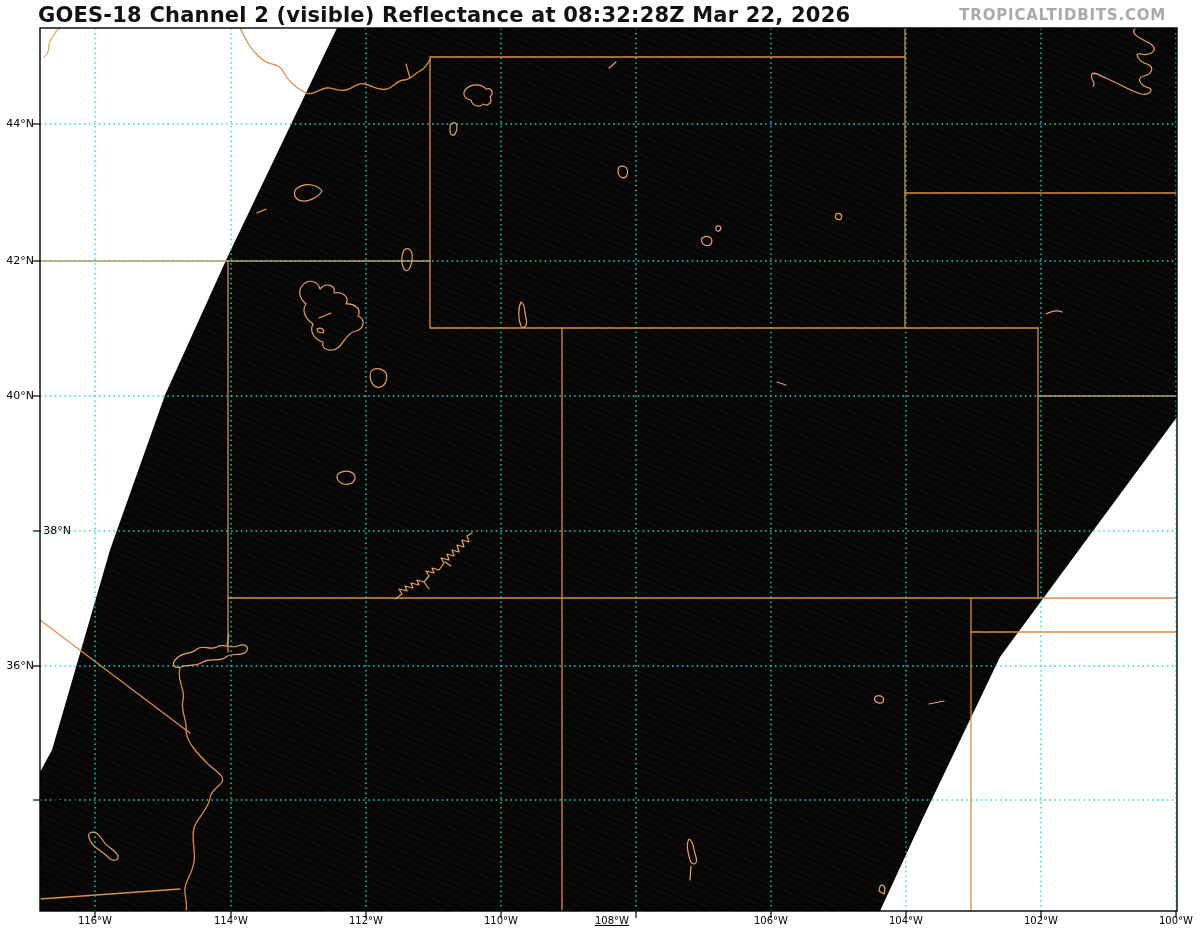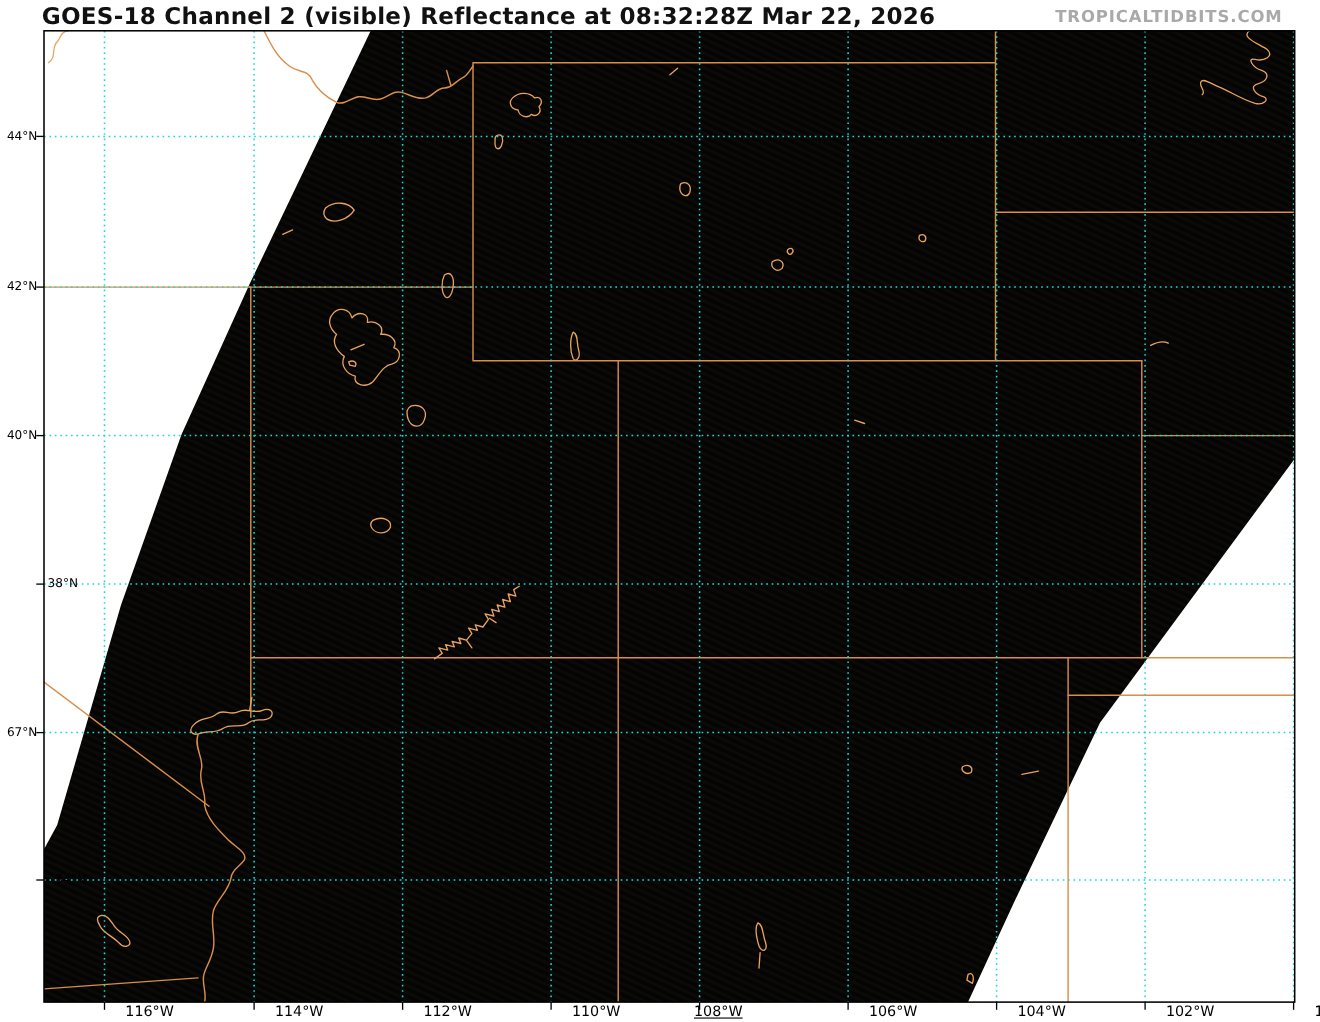--- a/index.html
+++ b/index.html
@@ -5,22 +5,22 @@
   html,body{margin:0;padding:0;background:#fff;}
   #canvas{position:relative;width:1200px;height:929px;background:#fff;overflow:hidden;
           font-family:"DejaVu Sans","Liberation Sans",sans-serif;}
   #plot-title{position:absolute;left:38px;top:3px;font-size:21px;font-weight:bold;color:#111;
               letter-spacing:.2px;white-space:nowrap;}
   #watermark{position:absolute;right:34px;top:6px;font-size:15px;font-weight:bold;color:#a9a9a9;
              letter-spacing:.8px;white-space:nowrap;}
   #map-svg{position:absolute;left:0;top:0;}
   .lat-label{position:absolute;left:0;width:34px;text-align:right;font-size:11px;color:#000;
              height:14px;line-height:14px;}
-  .lon-label{position:absolute;transform:translateX(-50%);font-size:13px;color:#000;
-             height:14px;line-height:14px;white-space:nowrap;margin-left:41px;}
+  .lon-label{position:absolute;transform:translateX(-50%);font-size:10px;color:#000;
+             height:14px;line-height:14px;white-space:nowrap;}
   .borders path, .borders line{stroke:var(--border-orange,#d98e49);stroke-width:1.3;fill:none;
              stroke-linecap:round;stroke-linejoin:round;}
   .water path{stroke:var(--water-orange,#e8a35f);stroke-width:1.2;fill:none;
              stroke-linecap:round;stroke-linejoin:round;}
   .grid line{stroke:var(--grid-cyan,#1cd8d8);stroke-width:1.4;stroke-dasharray:1.5 3.4;}
   .ticks line{stroke:#000;stroke-width:1.2;}
 </style>
 </head>
 <body>
 
@@ -128,21 +128,21 @@
         <line x1="1041" y1="911" x2="1041" y2="918"></line>
         <line x1="1176" y1="911" x2="1176" y2="918"></line>
       </g>
   </svg>
 
   <div id="lat-labels">
       <div class="lat-label" style="top: 117px;">44°N</div>
       <div class="lat-label" style="top: 254px;">42°N</div>
       <div class="lat-label" style="top: 389px;">40°N</div>
       <div class="lat-label" style="top: 524px; padding-left: 37px;">38°N</div>
-      <div class="lat-label" style="top: 659px;">67°N</div>
+      <div class="lat-label" style="top: 659px;">36°N</div>
       <div class="lat-label" style="top: 793px; padding-left: 44px;">34°N</div>
     </div>
   <div id="lon-labels">
       <div class="lon-label" style="left: 95px; top: 914px;">116°W</div>
       <div class="lon-label" style="left: 231px; top: 914px;">114°W</div>
       <div class="lon-label" style="left: 366px; top: 914px;">112°W</div>
       <div class="lon-label" style="left: 501px; top: 914px;">110°W</div>
       <div class="lon-label" style="left: 612px; top: 914px; text-decoration: underline;">108°W</div>
       <div class="lon-label" style="left: 771px; top: 914px;">106°W</div>
       <div class="lon-label" style="left: 906px; top: 914px;">104°W</div>

